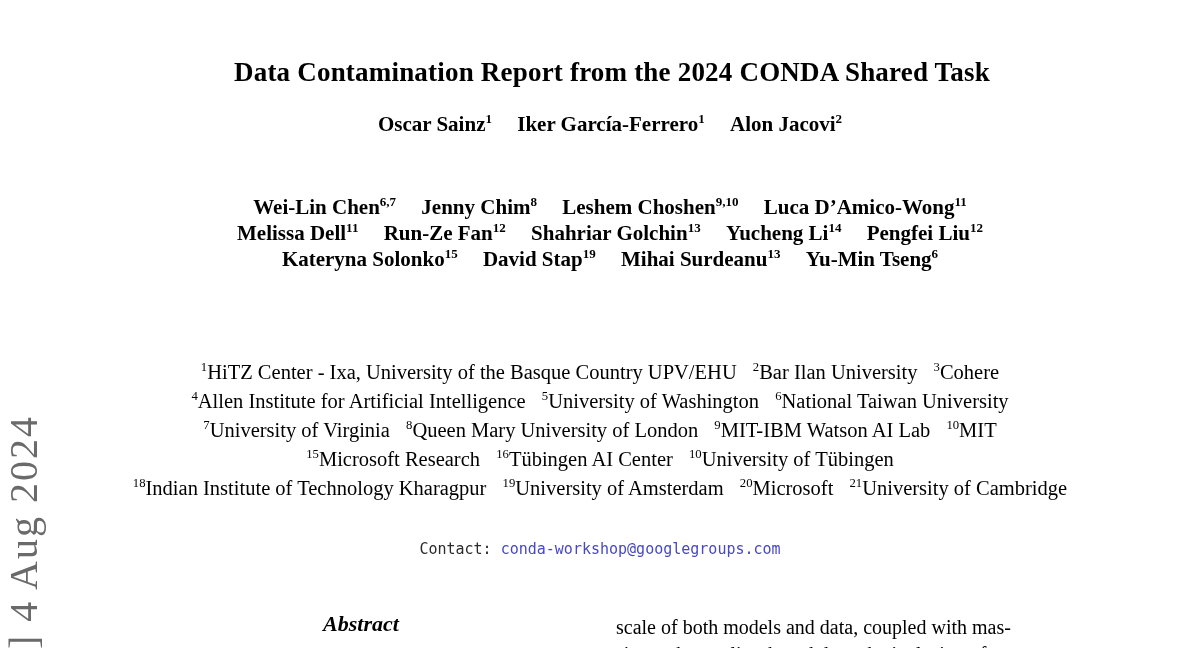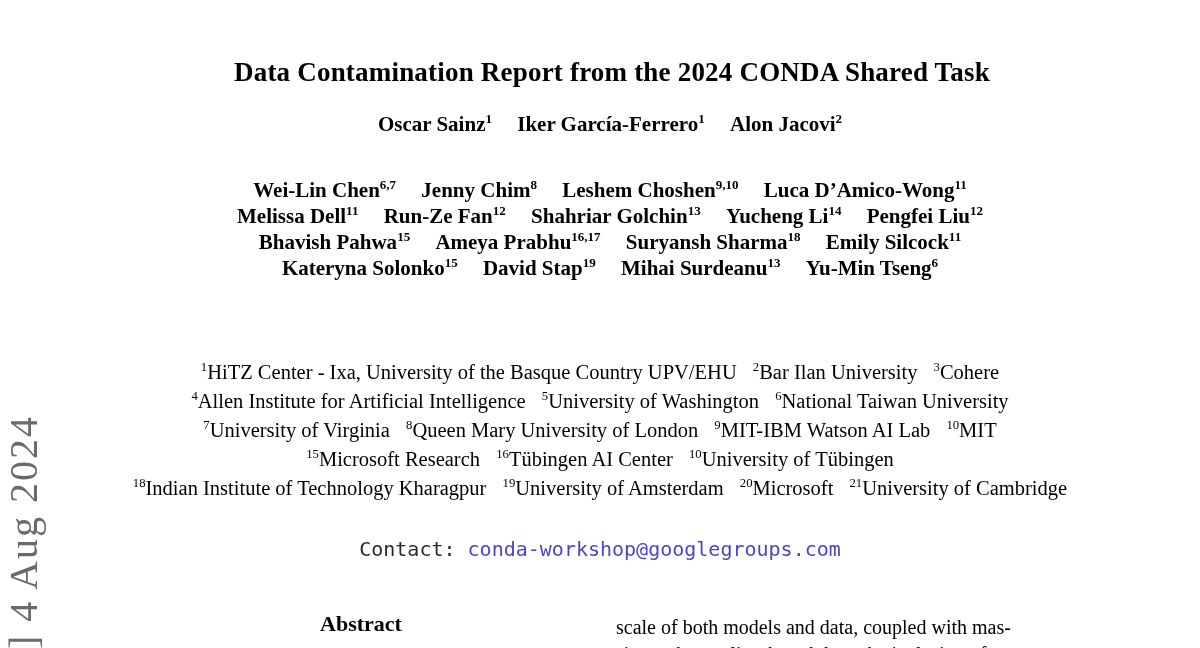--- a/index.html
+++ b/index.html
@@ -21,40 +21,40 @@
 
   .title {
     position:absolute; top:45px; left:0; width:1200px; margin:12px;
     text-align:center; font-size:27px; font-weight:bold; letter-spacing:0.2px;
   }
 
   .authors { position:absolute; left:0; width:1200px; text-align:center;
              font-weight:bold; font-size:21px; }
   .authors .line { line-height:27px; white-space:nowrap;padding-left:20px; }
   .authors-1 { top:111px; }
-  .authors-2 { top:177px; }
+  .authors-2 { top:194px; }
   .authors-2 .line { line-height:26px; }
   .author + .author { margin-left:20px; }
 
   .affils { position:absolute; top:358px; left:0; width:1200px;
             text-align:center; font-size:20.5px; }
   .affils .line { line-height:29px; white-space:nowrap; }
   .affil + .affil { margin-left:11px; }
 
   sup { font-size:0.62em; line-height:0; vertical-align:super; }
 
   .contact {
     position:absolute; top:540px; left:0; width:1200px; text-align:center;
     font-family:"DejaVu Sans Mono","Liberation Mono",monospace;
-    font-size:20px; line-height:18px; color:#2b2b2b;
+    font-size:15px; line-height:18px; color:#2b2b2b;
   }
   .contact a { color:#4747c7; text-decoration:none; }
 
   .col-left { position:absolute; top:611px; left:122px; width:478px;
-              text-align:center; }
+              text-align:center;font-style:italic; }
   .abstract-heading { font-size:22px; font-weight:bold; line-height:26px; }
 
   .col-right { position:absolute; top:614px; left:616px; width:478px;
                font-size:20px; }
   .col-right .textline { line-height:27px; white-space:nowrap; }
 </style>
 </head>
 <body>
 
 <div class="page">
@@ -79,26 +79,20 @@
         <span class="author"><span>Jenny Chim</span><sup>8</sup></span>
         <span class="author"><span>Leshem Choshen</span><sup>9,10</sup></span>
         <span class="author"><span>Luca D’Amico-Wong</span><sup>11</sup></span>
       </div>
       <div class="line">
         <span class="author"><span>Melissa Dell</span><sup>11</sup></span>
         <span class="author"><span>Run-Ze Fan</span><sup>12</sup></span>
         <span class="author"><span>Shahriar Golchin</span><sup>13</sup></span>
         <span class="author"><span>Yucheng Li</span><sup>14</sup></span>
         <span class="author"><span>Pengfei Liu</span><sup>12</sup></span>
-      </div>
-      <div class="line">
-        <span class="author"><span>Bhavish Pahwa</span><sup>15</sup></span>
-        <span class="author"><span>Ameya Prabhu</span><sup>16,17</sup></span>
-        <span class="author"><span>Suryansh Sharma</span><sup>18</sup></span>
-        <span class="author"><span>Emily Silcock</span><sup>11</sup></span>
       </div>
       <div class="line">
         <span class="author"><span>Kateryna Solonko</span><sup>15</sup></span>
         <span class="author"><span>David Stap</span><sup>19</sup></span>
         <span class="author"><span>Mihai Surdeanu</span><sup>13</sup></span>
         <span class="author"><span>Yu-Min Tseng</span><sup>6</sup></span>
       </div>
     </div>
 
     <div class="affils">

